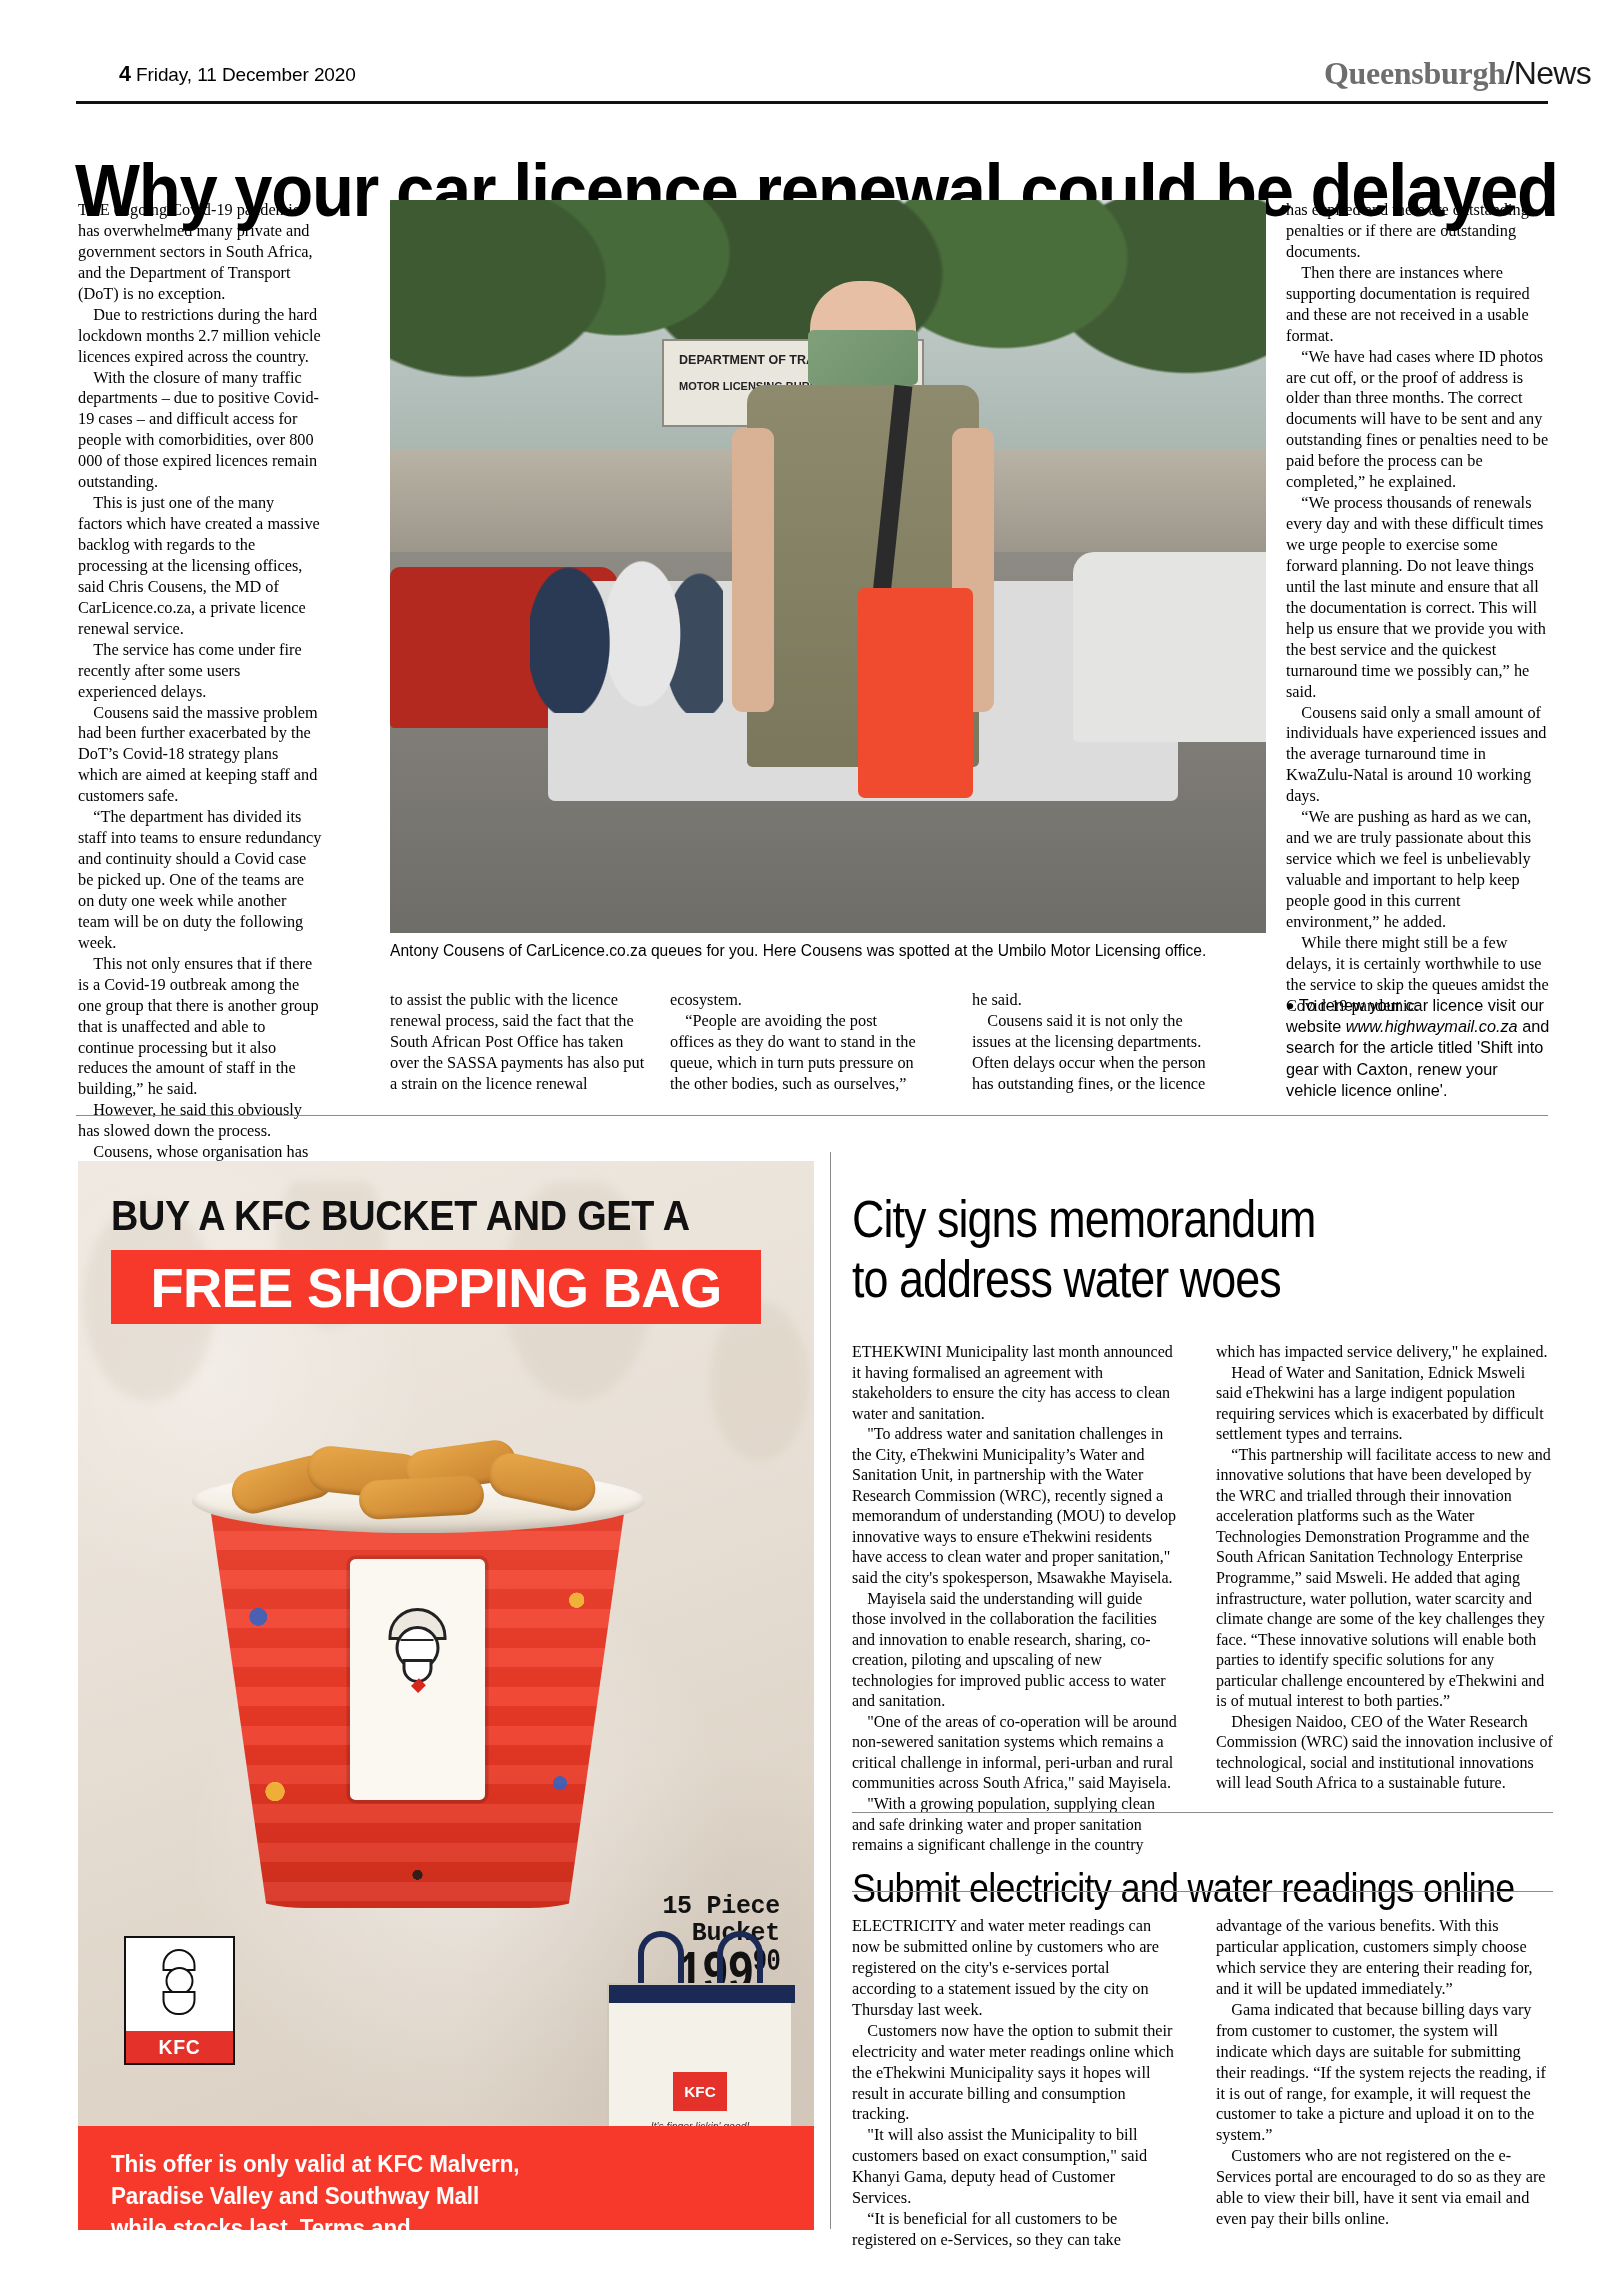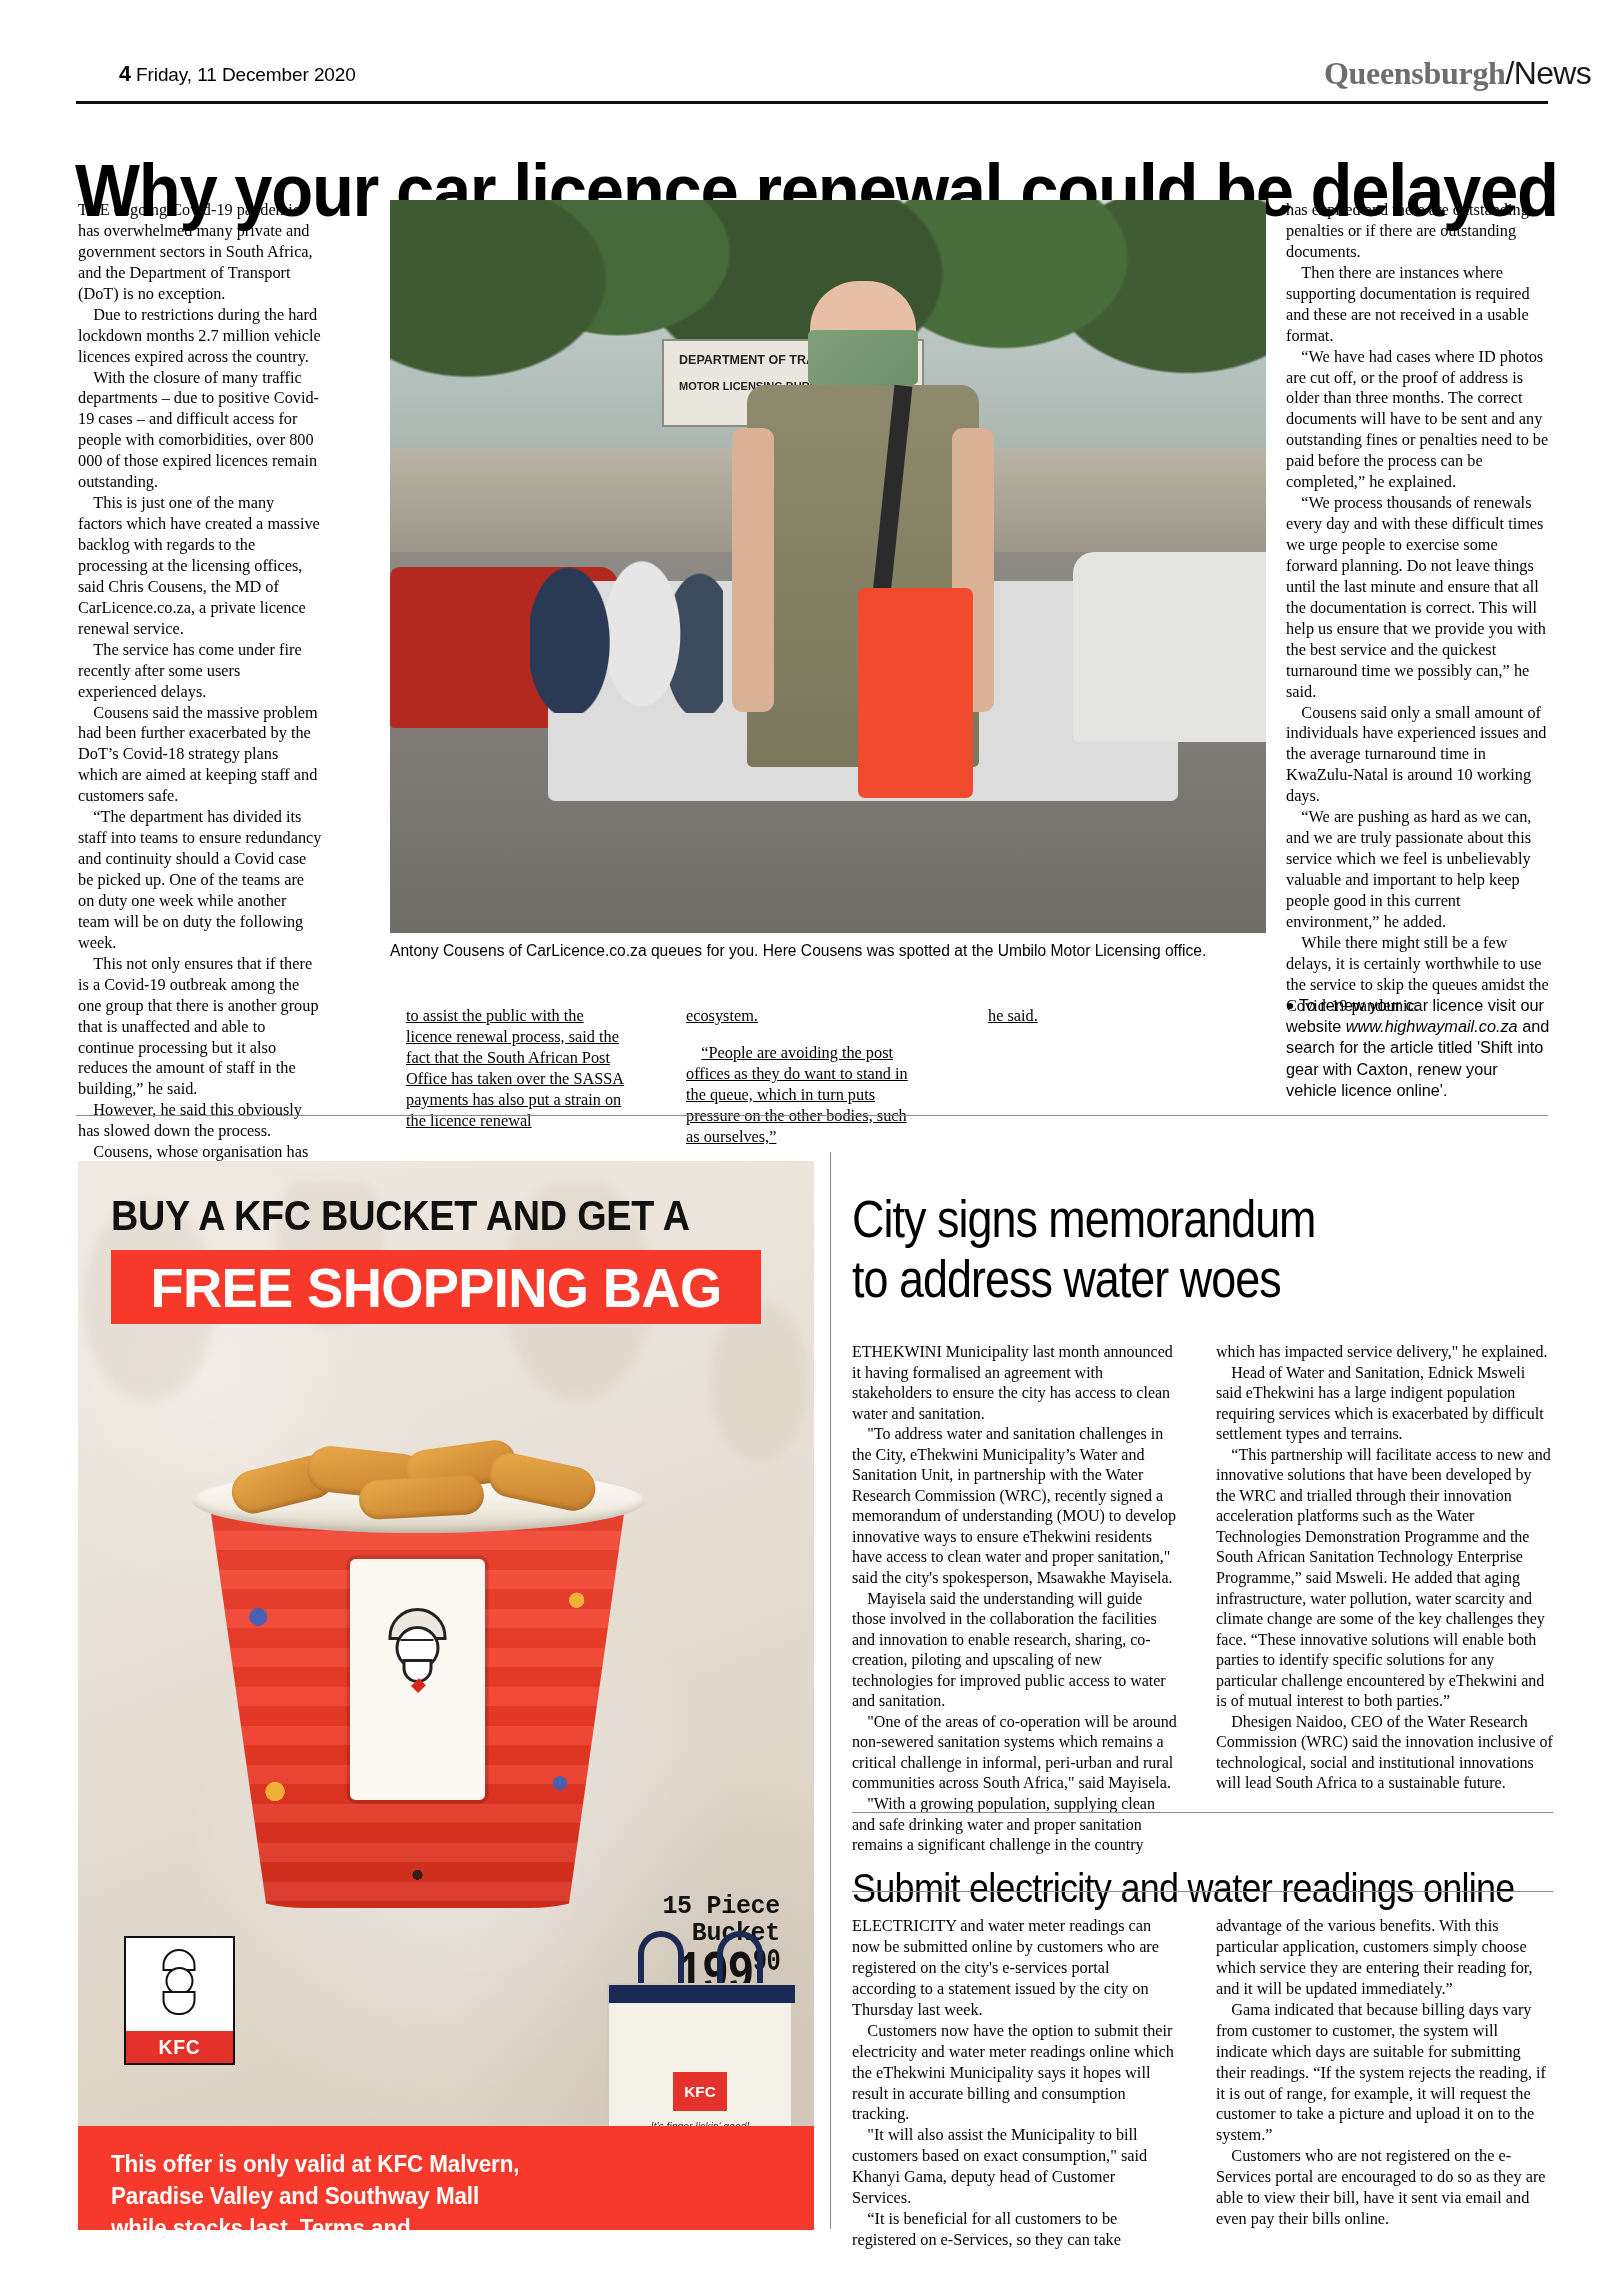--- a/index.html
+++ b/index.html
@@ -26,21 +26,21 @@
   .a1col p.lead{text-indent:0;}
 
   .col1{left:78px;top:200px;width:244px;}
   .col4{left:1286px;top:200px;width:264px;}
 
   .photo{position:absolute;left:390px;top:200px;width:876px;height:733px;overflow:hidden;background:#89969a;}
   .cap{position:absolute;left:390px;top:941px;width:876px;font-family:"Liberation Sans",sans-serif;
        font-size:15.6px;line-height:1.27;}
 
   .sub{position:absolute;top:990px;font-size:16.3px;line-height:1.285;}
-  .sub p{margin:16px;text-indent:15.3px;text-decoration:underline;}
+  .sub p{margin:0;text-indent:15.3px;}
   .sub p.lead{text-indent:0;}
   .sub1{left:390px;width:255px;}
   .sub2{left:670px;width:255px;}
   .sub3{left:972px;width:250px;}
 
   .note{position:absolute;left:1286px;top:995px;width:264px;
         font-family:"Liberation Sans",sans-serif;font-size:16.3px;line-height:1.30;}
   .note .bullet{font-size:14px;vertical-align:1.4px;}
   .note i{font-style:italic;}
 
@@ -243,20 +243,21 @@
 
   <div class="sub sub1">
     <p class="lead">to assist the public with the licence renewal process, said the fact that the South African Post Office has taken over the SASSA payments has also put a strain on the licence renewal</p>
   </div>
   <div class="sub sub2">
     <p class="lead">ecosystem.</p>
     <p>“People are avoiding the post offices as they do want to stand in the queue, which in turn puts pressure on the other bodies, such as ourselves,”</p>
   </div>
   <div class="sub sub3">
     <p class="lead">he said.</p>
+    <p>Cousens said it is not only the issues at the licensing departments. Often delays occur when the person has outstanding fines, or the licence</p>
   </div>
 
   <div class="a1col col4">
     <p class="lead">has expired and there are outstanding penalties or if there are outstanding documents.</p>
     <p>Then there are instances where supporting documentation is required and these are not received in a usable format.</p>
     <p>“We have had cases where ID photos are cut off, or the proof of address is older than three months. The correct documents will have to be sent and any outstanding fines or penalties need to be paid before the process can be completed,” he explained.</p>
     <p>“We process thousands of renewals every day and with these difficult times we urge people to exercise some forward planning. Do not leave things until the last minute and ensure that all the documentation is correct. This will help us ensure that we provide you with the best service and the quickest turnaround time we possibly can,” he said.</p>
     <p>Cousens said only a small amount of individuals have experienced issues and the average turnaround time in KwaZulu-Natal is around 10 working days.</p>
     <p>“We are pushing as hard as we can, and we are truly passionate about this service which we feel is unbelievably valuable and important to help keep people good in this current environment,” he added.</p>
     <p>While there might still be a few delays, it is certainly worthwhile to use the service to skip the queues amidst the Covid-19 pandemic.</p>

